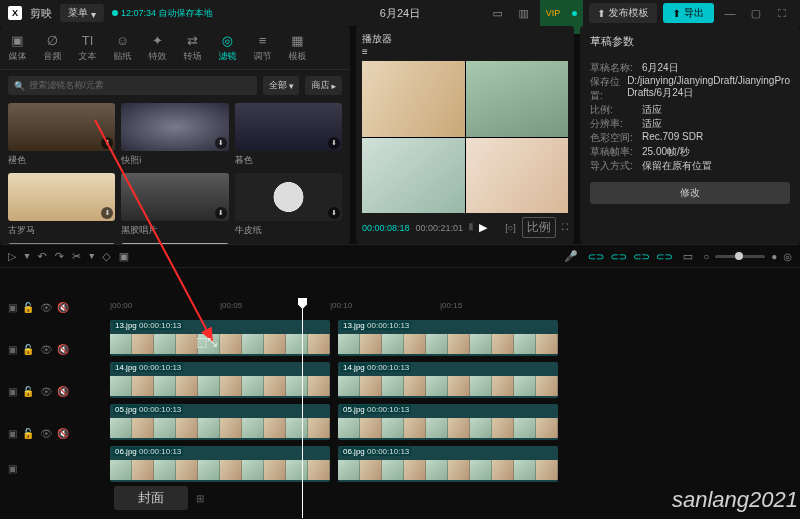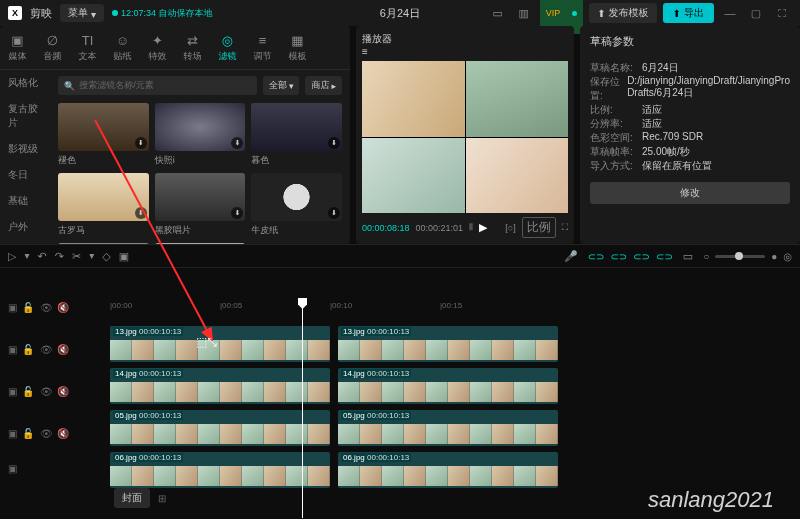--- a/index.html
+++ b/index.html
@@ -67,32 +67,32 @@
 .timeline { flex:1; display:flex; background:#0d0d0d; overflow:hidden; position:relative; height:250px; }
 .tl-left { width:110px; display:flex; flex-direction:column; }
 .tl-ruler-spacer { height:18px; }
 .track-head { height:42px; display:flex; align-items:center; gap:5px; padding:0 8px; color:#666; font-size:10px; }
 .track-head.cover { height:28px; }
 .tl-right { flex:1; position:relative; overflow:hidden;margin-top:30px; }
 .ruler { height:18px; display:flex; position:relative; color:#666; font-size:8px; }
 .ruler-mark { position:absolute; top:3px; }
 .tracks { position:relative; }
 .track { height:42px; position:relative; }
-.clip { position:absolute; top:10px; height:36px; background:#1a4548; border-radius:2px; overflow:hidden; }
+.clip { position:absolute; top:4px; height:36px; background:#1a4548; border-radius:2px; overflow:hidden; }
 .clip-label { position:absolute; top:1px; left:3px; font-size:8px; color:#ddd; z-index:2; background:rgba(0,60,60,.7); padding:0 2px; }
 .clip-fn { color:#fff; }
 .clip-strip { position:absolute; top:14px; left:0; right:0; height:20px; display:flex; }
 .frame { flex:1; background:linear-gradient(120deg,#d8c8a8,#b89878); border-right:1px solid rgba(0,0,0,.3); }
 .frame:nth-child(odd) { background:linear-gradient(140deg,#c0d8c8,#90b098); }
 .playhead { position:absolute; top:0; bottom:0; width:1px; background:#fff; z-index:5; }
 .playhead::before { content:""; position:absolute; top:0; left:-4px; width:9px; height:11px; background:#fff; clip-path:polygon(0 0,100% 0,100% 60%,50% 100%,0 60%); }
 .cover-track { height:28px; display:flex; align-items:center; gap:8px; padding-left:4px; }
-.cover-btn { background:#2a2a2a; padding:3px 8px; border-radius:3px; font-size:10px; }
+.cover-btn { background:#2a2a2a; padding:3px 24px; border-radius:3px; font-size:13px; }
 .arrow { position:absolute; z-index:20; pointer-events:none; }
-.watermark { position:absolute; bottom:6px; right:26px; font-size:22px; color:#e8e8e8; font-style:italic; font-weight:500; z-index:30; opacity:.9;margin-left:20px; }
+.watermark { position:absolute; bottom:6px; right:2px; font-size:22px; color:#e8e8e8; font-style:italic; font-weight:500; z-index:30; opacity:.9;margin-left:20px; }
 .cursor { position:absolute; z-index:25; color:#fff; font-size:12px; }
 
 
 .t1{background:linear-gradient(#6a5a4a,#3a2a1a);} .t2{background:linear-gradient(#3a3a4a,#1a1a2a);} .t3{background:radial-gradient(#7a7a8a,#2a2a3a);}
 .t4{background:linear-gradient(#e8d8b8,#c8a878);} .t5{background:linear-gradient(#5a5a5a,#2a2a2a);} .t6{background:radial-gradient(circle at 50% 50%,#ddd 0%,#ddd 25%,#222 26%);}
 .t7{background:linear-gradient(#888,#333);} .t8{background:linear-gradient(#aaa,#555);}
 </style>
 </head>
 <body>
 
@@ -164,29 +164,20 @@
         <div class="tab">
           <div class="tab-icon">≡</div>
           <div>调节</div>
         </div>
         <div class="tab">
           <div class="tab-icon">▦</div>
           <div>模板</div>
         </div>
       </div>
     <div class="left-body">
-      <div class="sidebar" id="sidebar">
-          <div class="side-item">风格化</div>
-          <div class="side-item">复古胶片</div>
-          <div class="side-item">影视级</div>
-          <div class="side-item">冬日</div>
-          <div class="side-item">基础</div>
-          <div class="side-item">户外</div>
-          <div class="side-item">室内</div>
-        </div>
       <div class="content">
         <div class="search-row">
           <div class="search">
               <span>🔍</span>
               <span>搜索滤镜名称/元素</span>
             </div>
           <div class="all-btn"><span>全部</span> ▾</div>
           <div class="all-btn"><span>商店</span> ▸</div>
         </div>
         <div class="filter-grid" id="fgrid">

